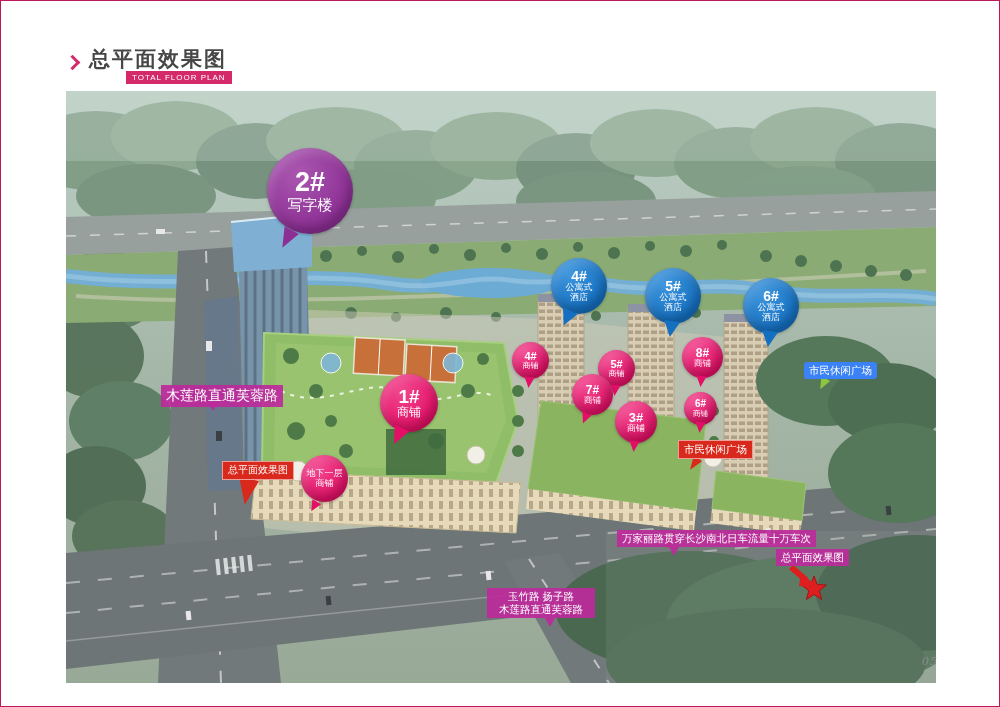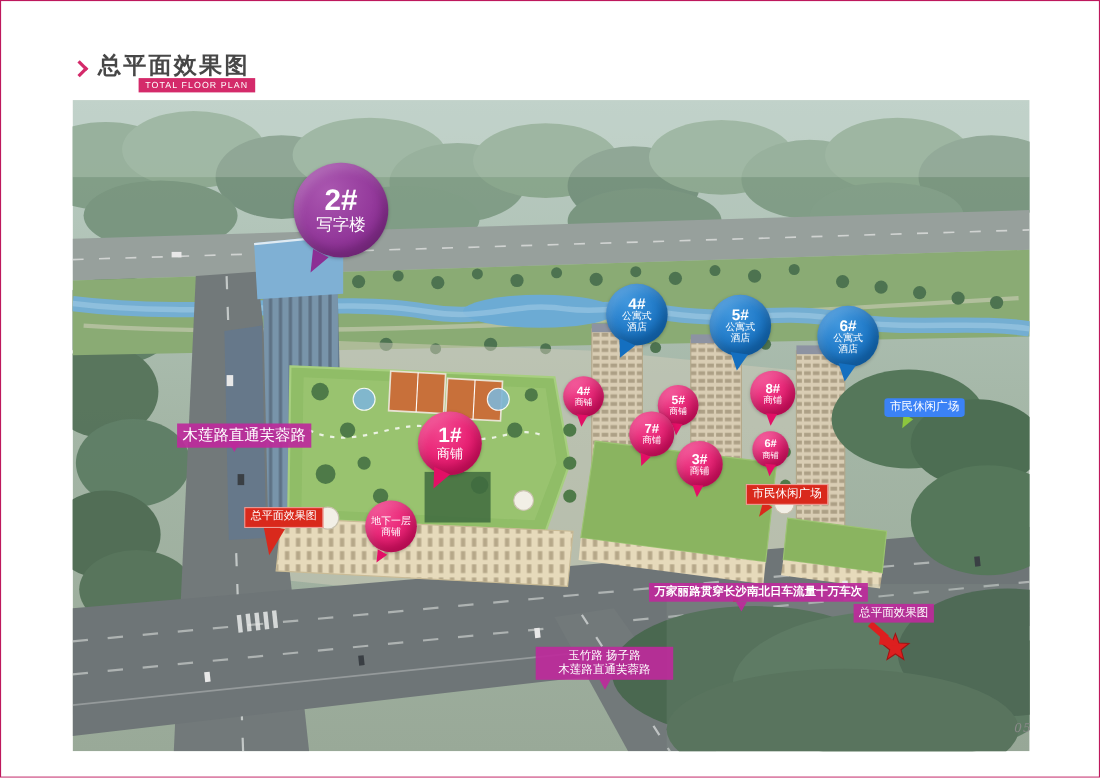--- a/index.html
+++ b/index.html
@@ -36,21 +36,21 @@
   
   .tag { position:absolute; color:#fff; white-space:nowrap; z-index:6; padding:2px 5px; line-height:1.25; }
   .magenta { background:rgba(189,42,155,0.92); }
   .redtag  { background:#d9291c; border:1px solid rgba(255,255,255,.55); }
   .greentag{ background:#3b82f6; border-radius:3px; }
   .tagtail { position:absolute; width:0; height:0; border-left:5px solid transparent;
     border-right:5px solid transparent; z-index:5; }
   .tagtail.m { border-top:9px solid rgba(189,42,155,0.92); }
   .tagtail.r { border-top:14px solid #d9291c; }
   .tagtail.g { border-top:12px solid #8cc63e; }
-  .center2 { text-align:center; white-space:normal; width:125px; }
+  .center2 { text-align:center; white-space:normal; width:108px; }
 
   .metro-arrow { position:absolute; width:0; height:0; border-left:10px solid transparent;
     border-right:10px solid transparent; border-top:26px solid #d9291c; z-index:4; }
 
   .pagenum { position:absolute; left:921px; top:654px; font-family:"DejaVu Serif",serif;
     font-style:italic; font-size:11px; color:#8a8a8a; letter-spacing:1px; }
 </style>
 </head>
 <body>
 
@@ -335,39 +335,39 @@
     <span class="lbl" style="font-size:7.5px;">商铺</span>
     <span class="tail k sm" style="bottom:-8px; left:11px; transform:rotate(5deg);"></span>
   </div>
 
   <div class="balloon pinkb" style="left:614px; top:400px; width:42px; height:42px;">
     <span class="num" style="font-size:13px;">3#</span>
     <span class="lbl" style="font-size:9px;">商铺</span>
     <span class="tail k sm" style="bottom:-9px; left:14px; transform:rotate(5deg);"></span>
   </div>
 
-  <div class="balloon pinkb" style="left:300px; top:454px; width:47px; height:47px;margin-left:31px;">
+  <div class="balloon pinkb" style="left:300px; top:454px; width:47px; height:47px;">
     <span class="lbl" style="font-size:9px;">地下一层</span>
     <span class="lbl" style="font-size:9px;">商铺</span>
     <span class="tail k sm" style="bottom:-10px; left:8px; transform:rotate(30deg);"></span>
   </div>
 
   <div class="tag magenta" style="left:160px; top:384px; font-size:14px;">木莲路直通芙蓉路</div>
   <span class="tagtail m" style="left:207px; top:401px;"></span>
 
   <div class="tag redtag" style="left:221px; top:460px; font-size:10px;">总平面效果图</div>
   <span class="metro-arrow" style="left:236px; top:478px; transform:rotate(10deg);"></span>
 
   <div class="tag redtag" style="left:677px; top:439px; font-size:10.5px;">市民休闲广场</div>
   <span class="tagtail r" style="left:688px; top:456px; transform:rotate(35deg);"></span>
 
   <div class="tag greentag" style="left:803px; top:361px; font-size:10.5px;">市民休闲广场</div>
   <span class="tagtail g" style="left:817px; top:377px; transform:rotate(28deg);"></span>
 
-  <div class="tag magenta" style="left:589px; top:529px; font-size:10.5px;font-weight:bold;">万家丽路贯穿长沙南北日车流量十万车次</div>
+  <div class="tag magenta" style="left:616px; top:529px; font-size:10.5px;">万家丽路贯穿长沙南北日车流量十万车次</div>
   <span class="tagtail m" style="left:668px; top:546px;"></span>
 
   <div class="tag magenta" style="left:775px; top:548px; font-size:10.5px;">总平面效果图</div>
   <svg style="position:absolute; left:787px; top:564px; z-index:5;" width="32" height="26" viewBox="0 0 32 26">
     <line x1="3" y1="2" x2="18" y2="15" stroke="#dd1f1f" stroke-width="6"></line>
     <polygon points="13,8 30,22 11,21" fill="#dd1f1f"></polygon>
   </svg>
 
   <div class="tag magenta center2" style="left:486px; top:587px; font-size:10.5px;">
     <div>玉竹路  扬子路</div>

